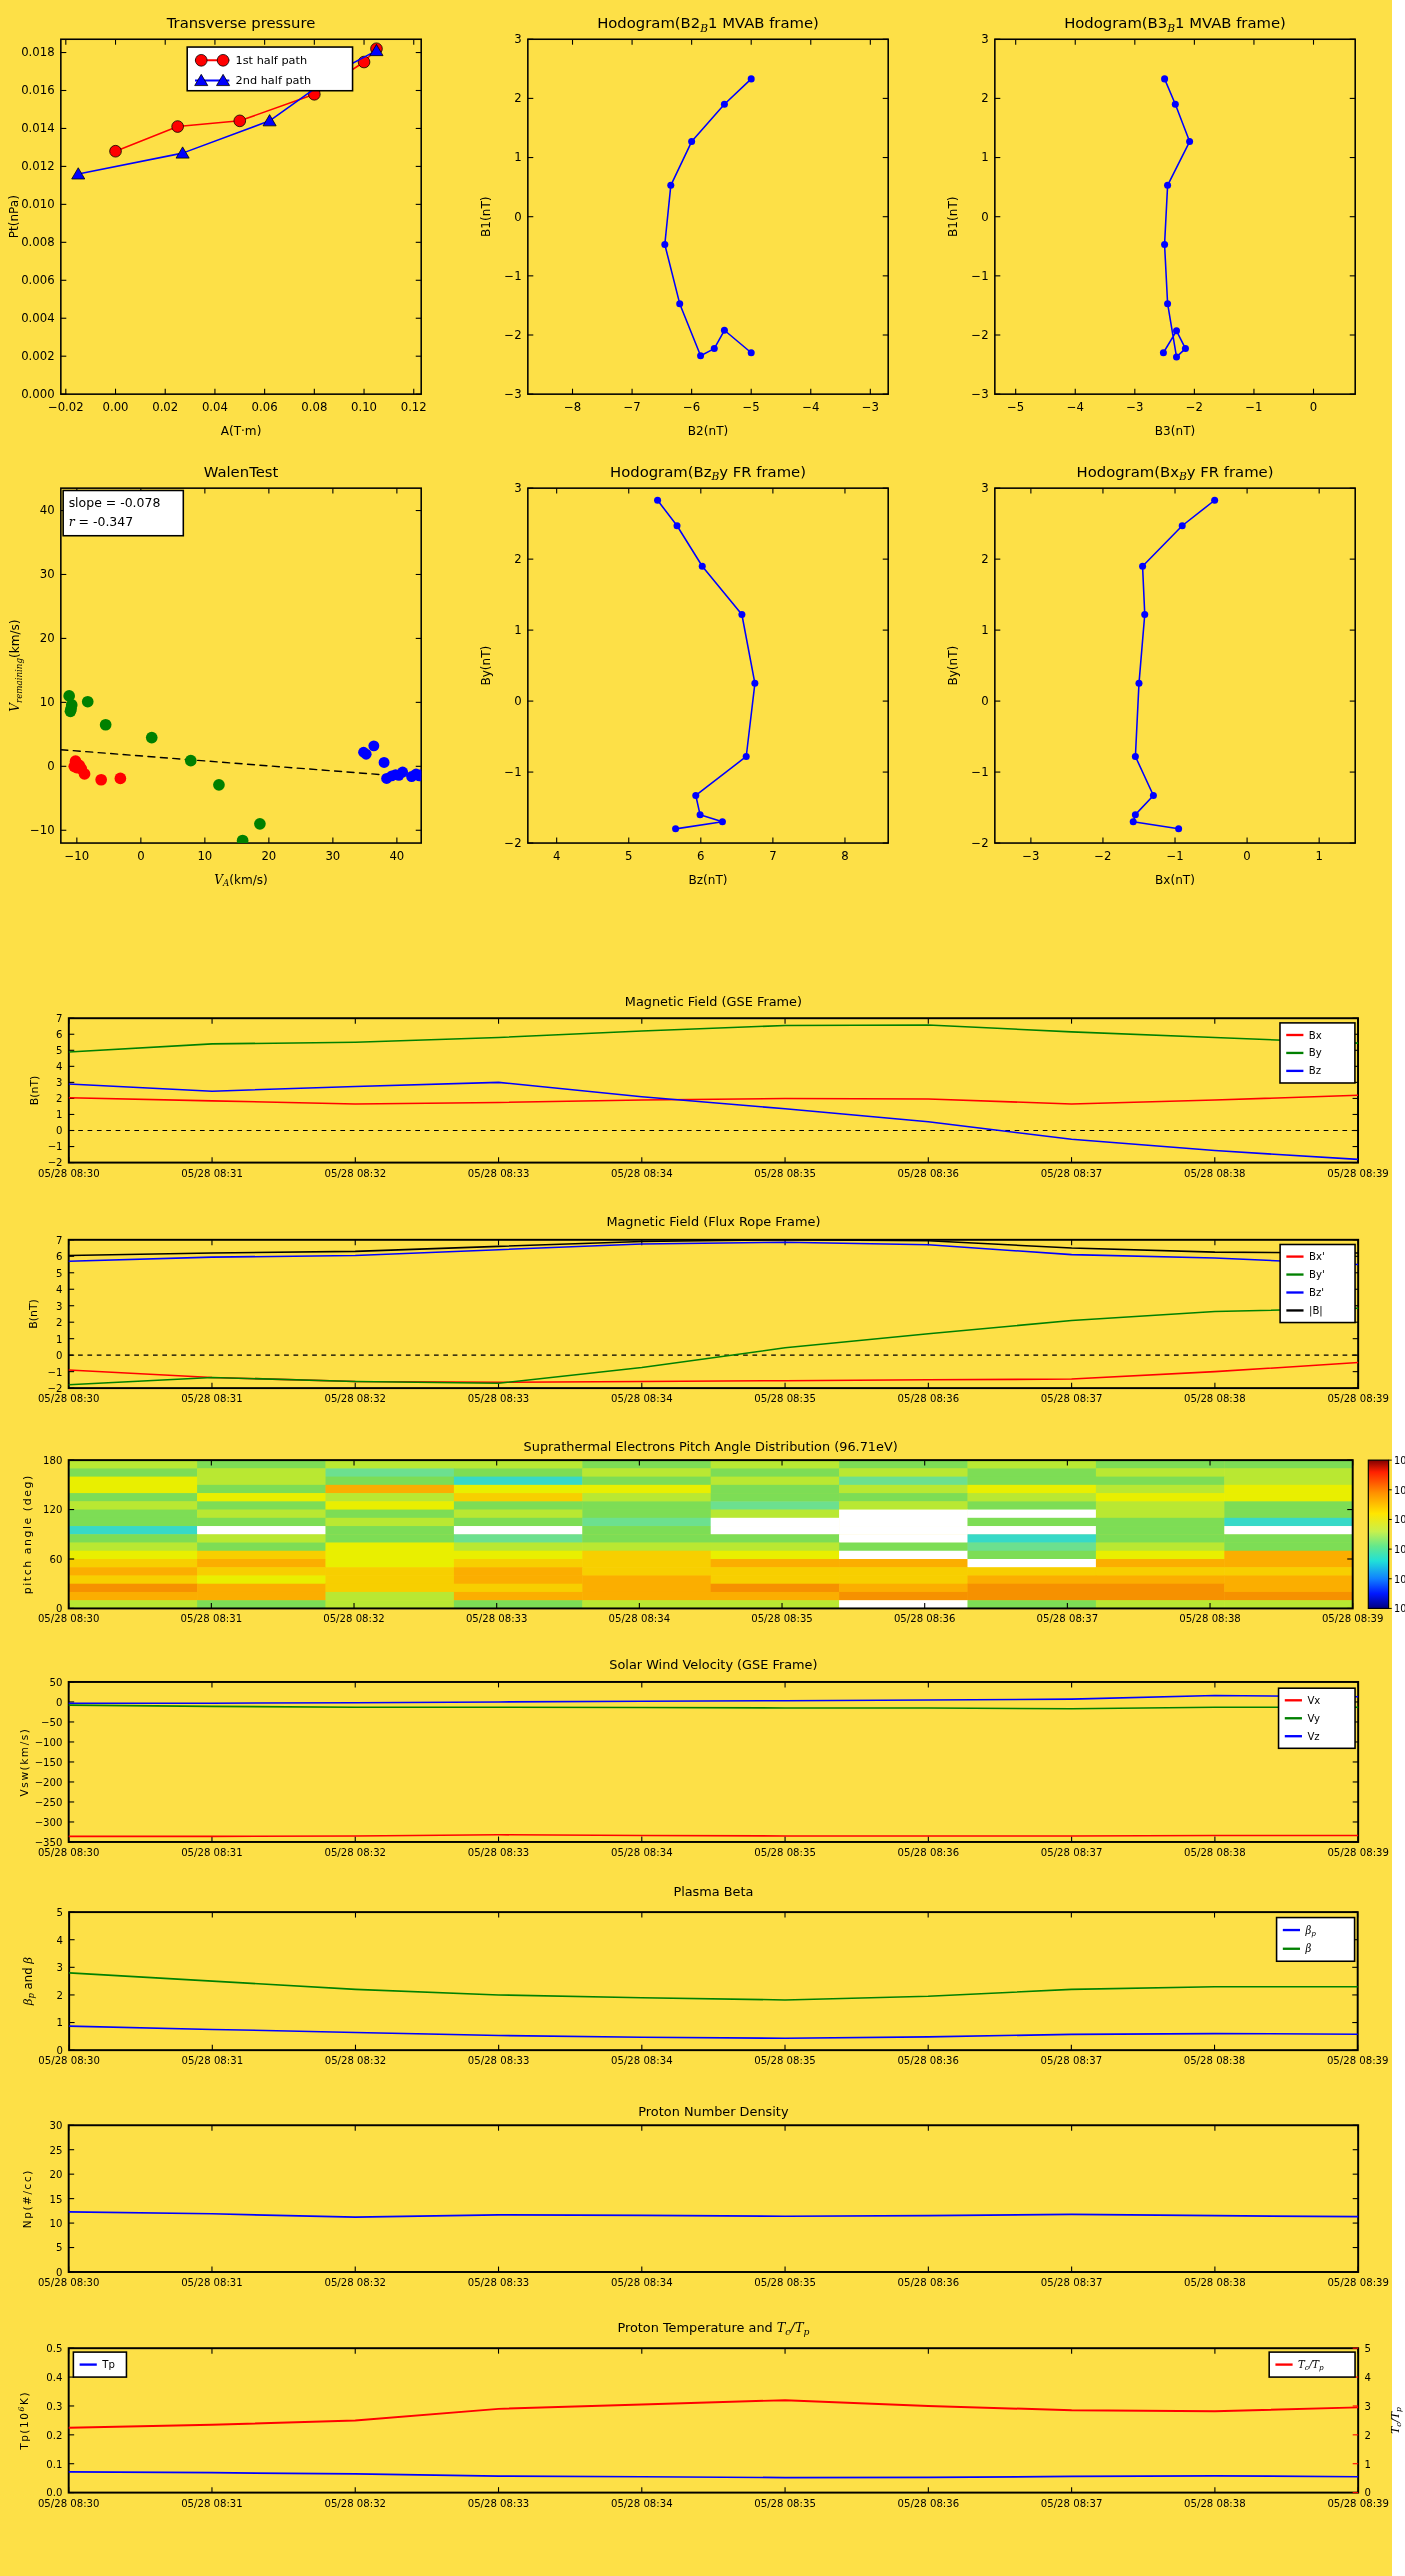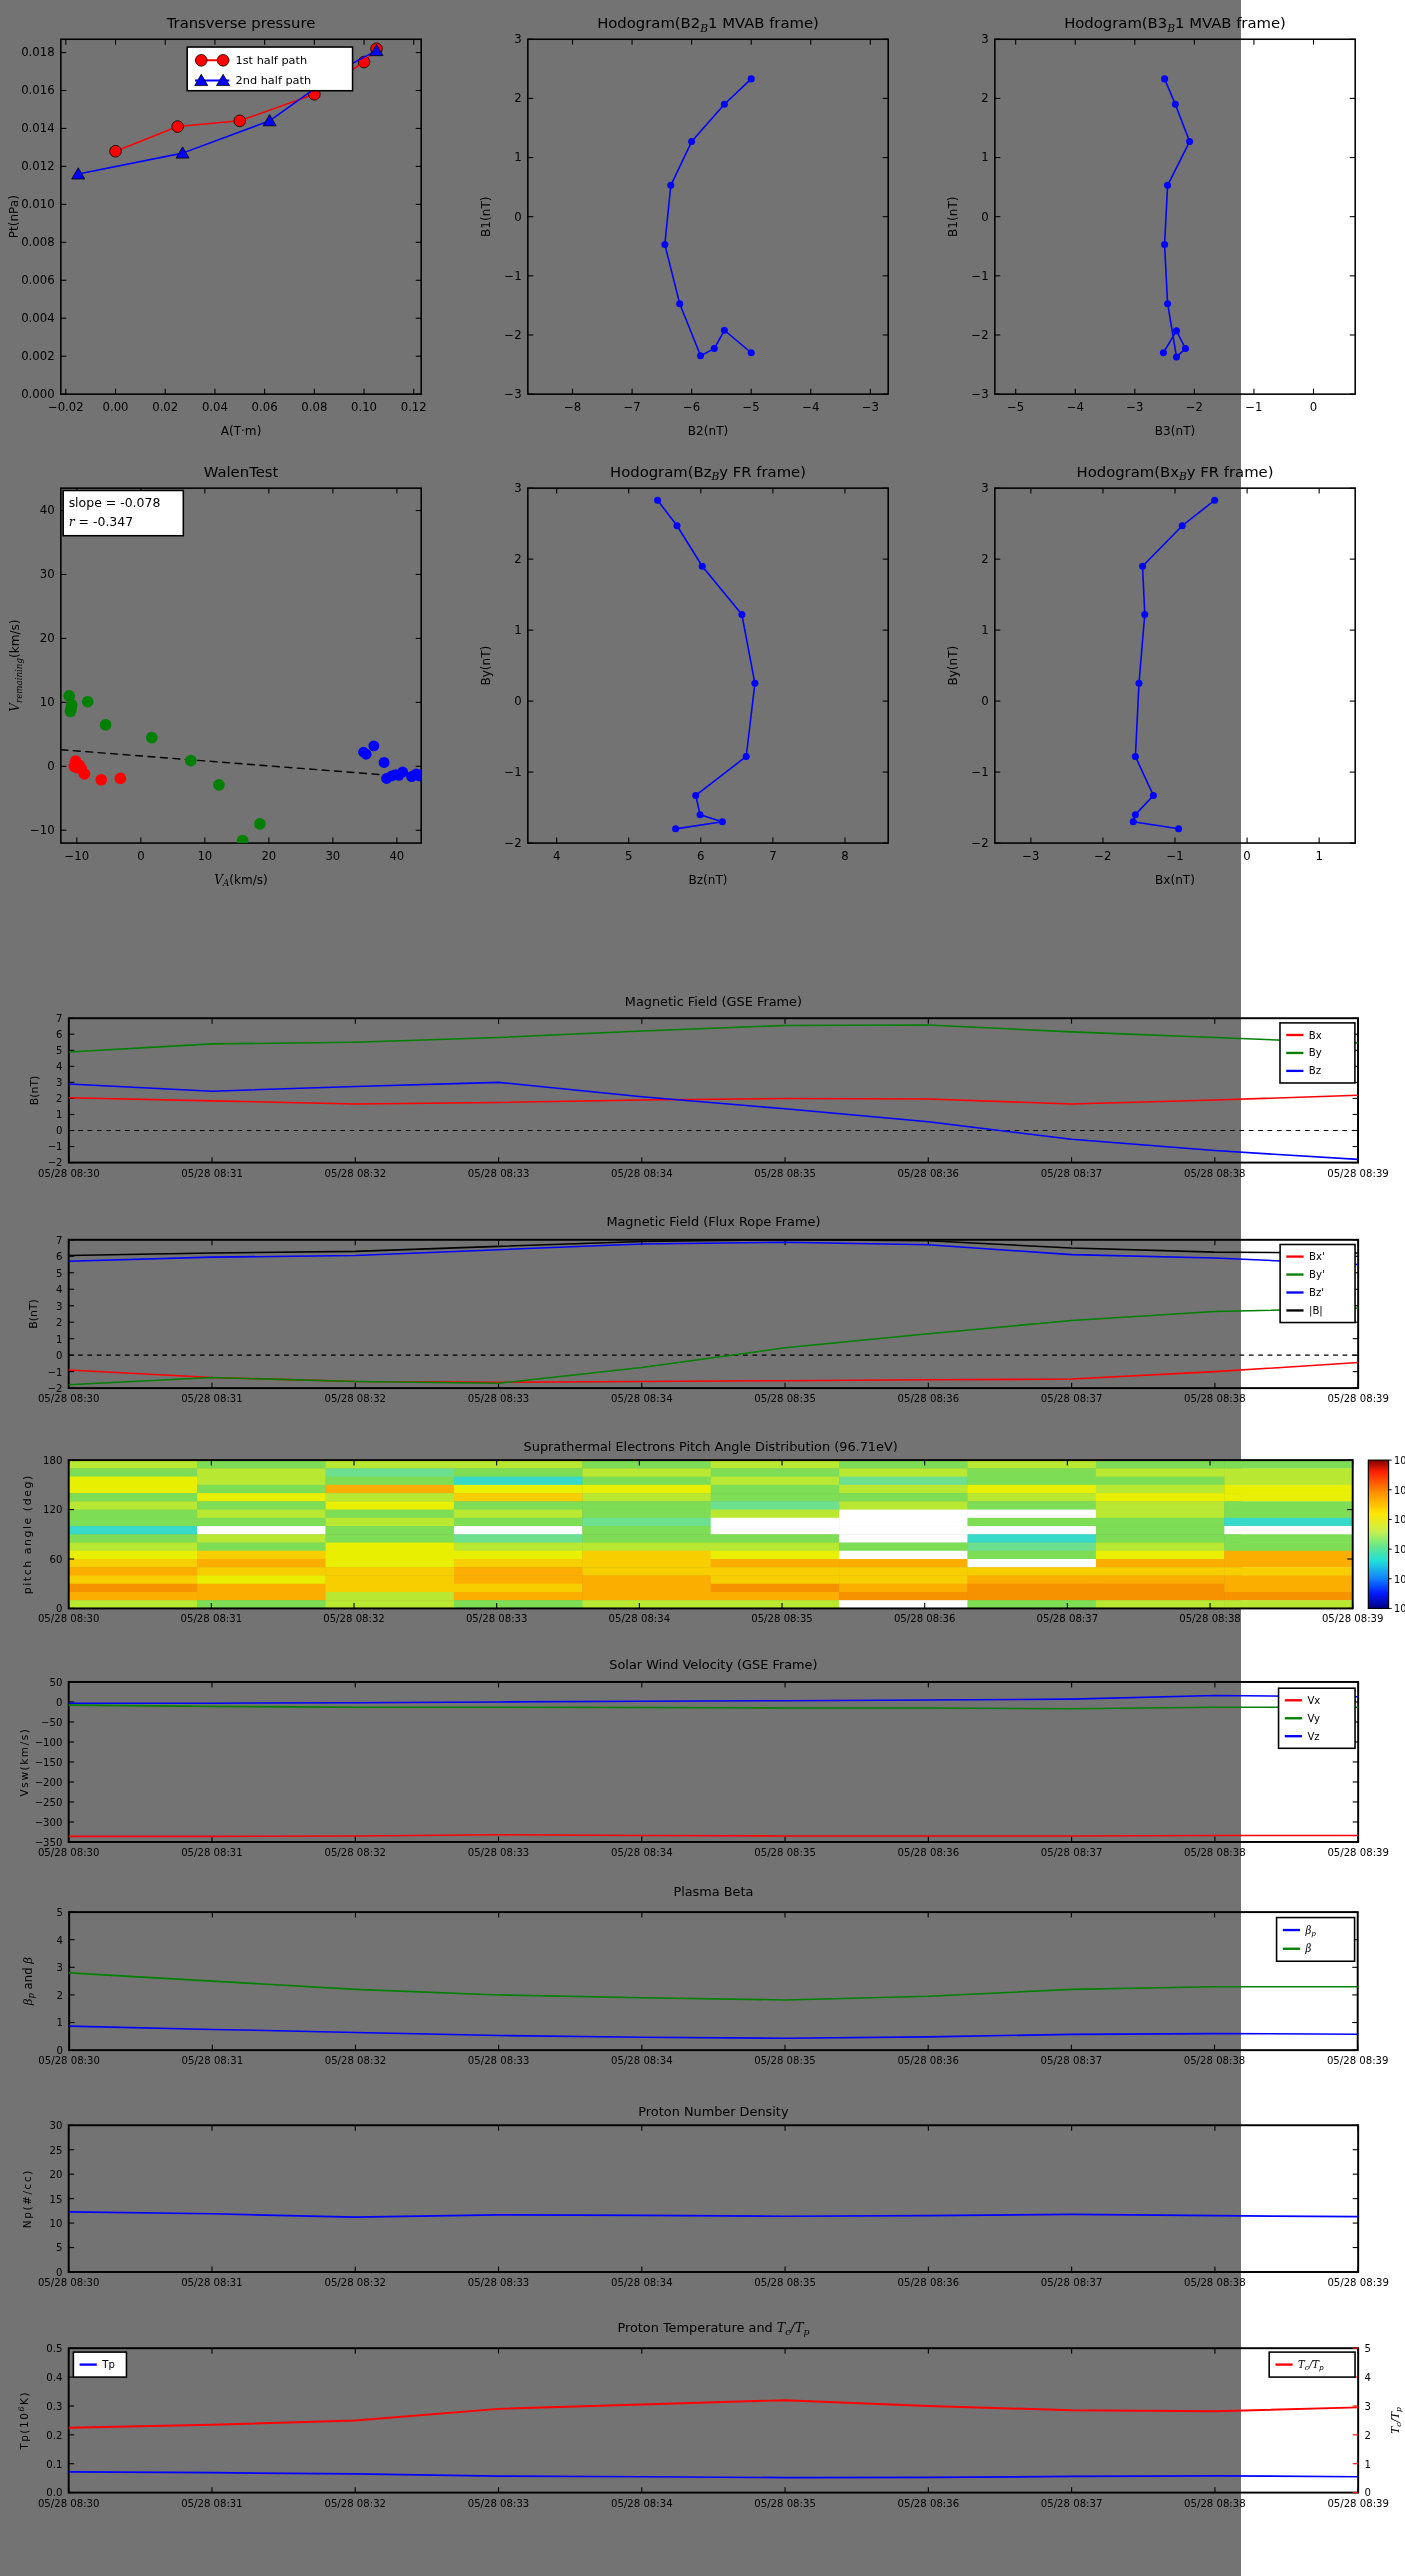--- a/index.html
+++ b/index.html
@@ -1,16 +1,16 @@
 <!DOCTYPE html>
 <html style="font-size:12.5px"><head>
 <meta charset="utf-8">
 <style>
   html,body{margin:0;padding:0;background:#ffffff;}
-  #figure{position:relative;width:1241px;height:2576px;background:#737373;
+  #figure{position:relative;width:1392px;height:2576px;background:#fde047;
           font-family:"DejaVu Sans","Liberation Sans",sans-serif;}
   svg{position:absolute;display:block;}
   text{fill:#000000;}
 </style>
 </head>
 <body>
 
 <div id="figure">
     <svg width="468" height="449" viewBox="0 0 600 575" style="left: 0px; top: 0px;">
       <defs>

